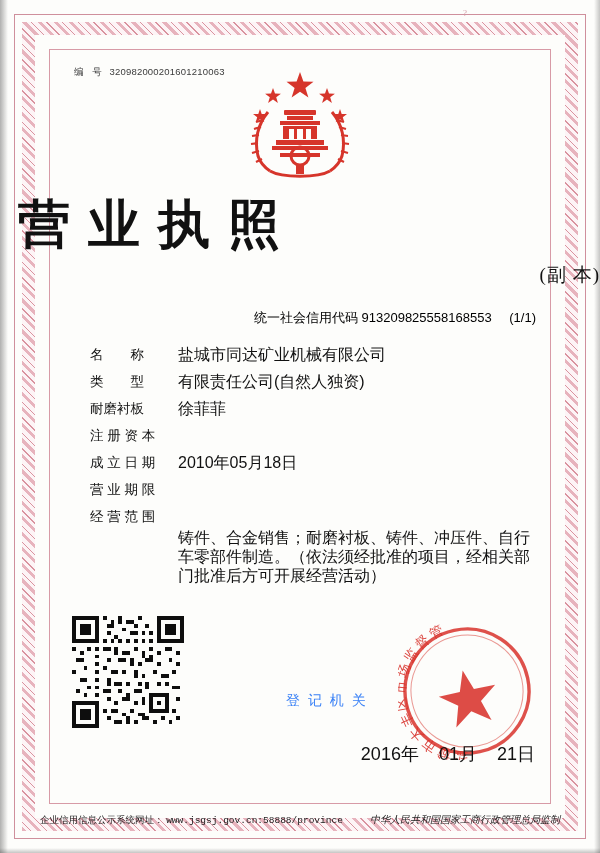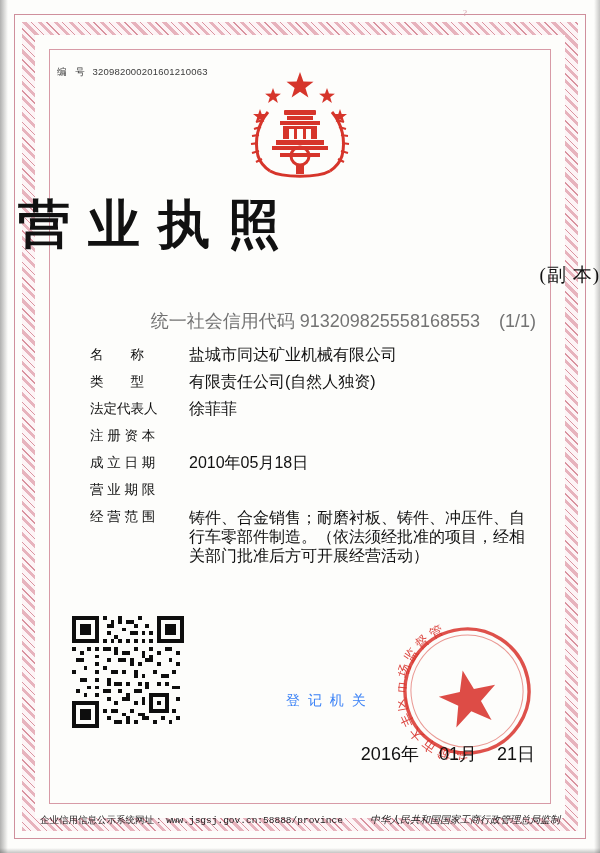--- a/index.html
+++ b/index.html
@@ -56,21 +56,21 @@
   
   .scan-mark {
     position: absolute;
     color: #d4a0aa;
     font-size: 9px;
     font-family: "Liberation Serif", serif;
   }
 
   .serial {
     position: absolute;
-    left: 57px;
+    left: 74px;
     top: 66px;
     font-size: 9.5px;
     color: #3b3b3b;
     letter-spacing: 0.2px;
     font-family: "Liberation Sans", sans-serif;
     white-space: nowrap;
   }
   .serial .label {
     letter-spacing: 3px;
     margin-right: 2px;
@@ -107,59 +107,59 @@
     text-align: right;
     font-family: "Liberation Serif", serif;
     font-size: 19px;
     color: #111;
     letter-spacing: 1px;
   }
   .credit-code {
     position: absolute;
     right: 64px;
     top: 309px;
-    font-size: 18px;
-    color: #737373;
+    font-size: 13px;
+    color: #000000;
     white-space: nowrap;
   }
   .credit-code .pageno {
     margin-left: 14px;
   }
 
   
   .fields {
     position: absolute;
     left: 90px;
     top: 346px;
     right: 64px;
   }
   .row {
     display: flex;
     align-items: flex-start;
     margin-bottom: 9px;
-    gap: 11px;
   }
   .row .key {
     width: 88px;
     flex: 0 0 88px;
     font-size: 13.5px;
     color: #111;
     line-height: 18px;
     letter-spacing: 0px;
   }
   .k-sp2 { letter-spacing: 18px; text-indent: 0; }
   .k-sp0 { letter-spacing: 0.5px; }
   .row .val {
     flex: 1 1 auto;
     font-size: 16px;
     color: #111;
     line-height: 18px;
   }
   .row.scope .val {
     line-height: 19px;
+    margin-top: 20px;
   }
 
   
   .qr {
     position: absolute;
     left: 72px;
     top: 616px;
     width: 112px;
     height: 112px;
   }
@@ -295,21 +295,21 @@
       <div class="val">盐城市同达矿业机械有限公司</div>
     </div>
 
     <div class="row">
       <div class="key k-sp2">类　　型</div>
       <div class="val">有限责任公司(自然人独资)</div>
     </div>
 
 
     <div class="row">
-      <div class="key k-sp0">法定代表人</div>
+      <div class="key k-sp0">耐磨衬板</div>
       <div class="val">徐菲菲</div>
     </div>
 
     <div class="row">
       <div class="key k-sp0">注 册 资 本</div>
     </div>
 
     <div class="row">
       <div class="key k-sp0">成 立 日 期</div>
       <div class="val">2010年05月18日</div>

